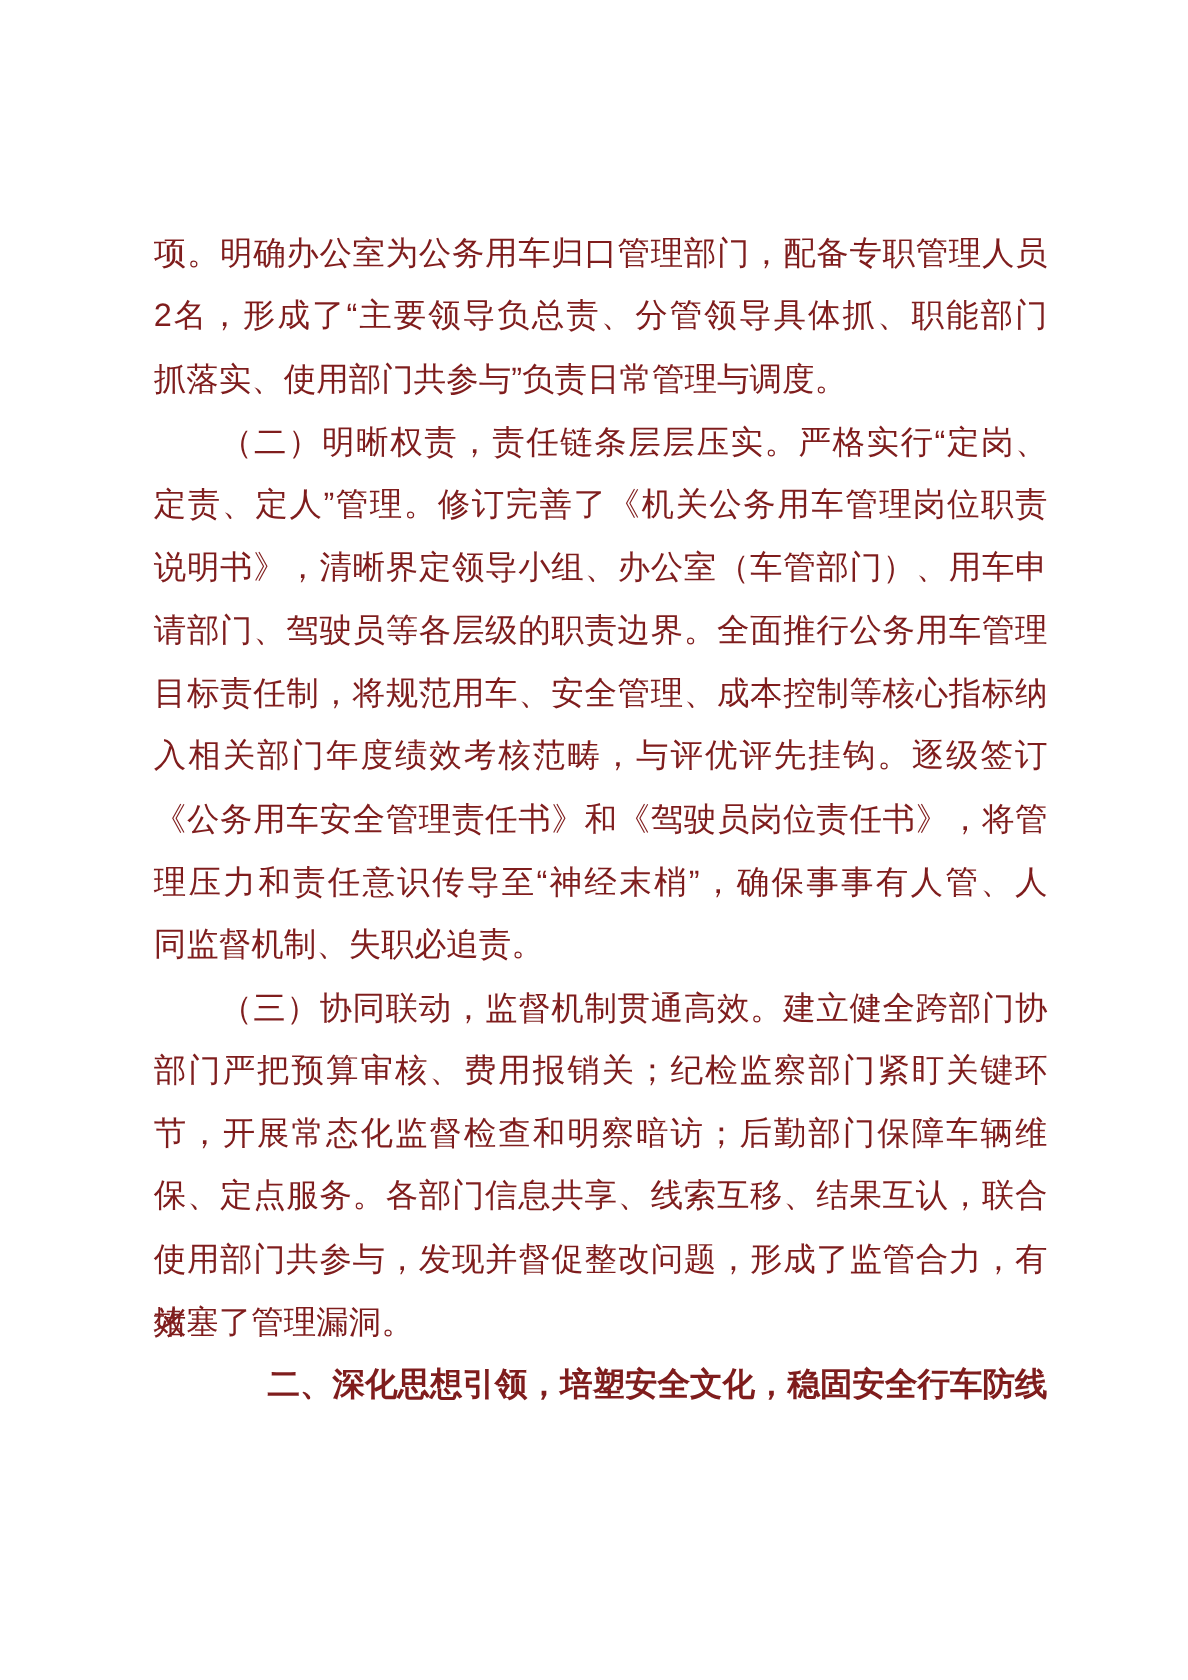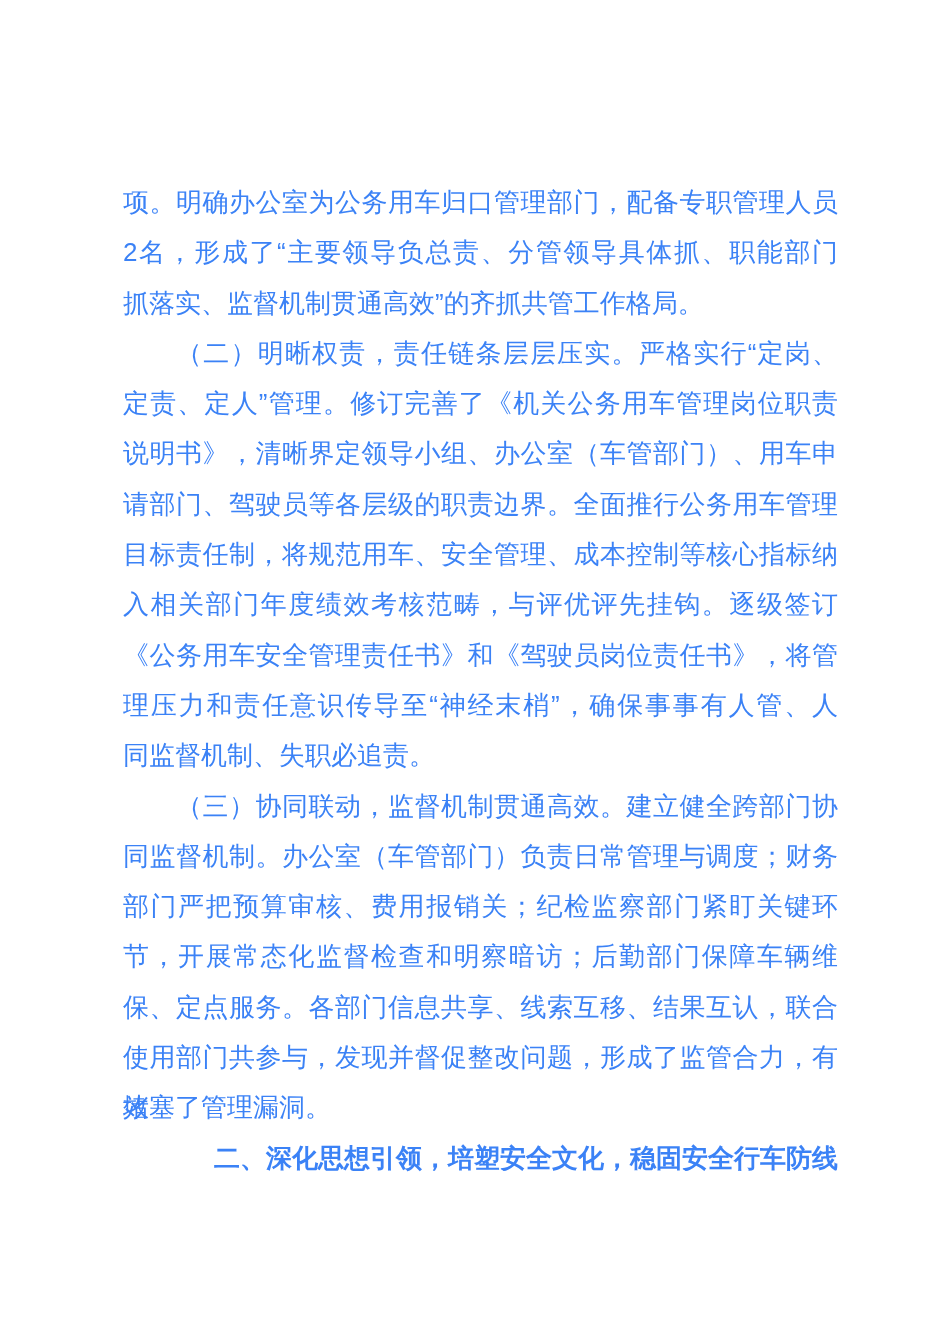--- a/index.html
+++ b/index.html
@@ -23,21 +23,21 @@
     position: absolute;
     left: 123px;
     top: 177px;
     width: 715px;
     color: #000000;
   }
   .line {
     font-size: 26px;
     height: 50.3px;
     line-height: 50.3px;
-    color: #3b82f6;
+    color: #7f1d1d;
   }
   
   .line.fill {
     text-align: justify;
     text-align-last: justify;
     text-justify: inter-character;
   }
   
   .line.para-end {
     text-align: left;
@@ -53,36 +53,35 @@
   }
 </style>
 </head>
 <body>
 
 <div class="page">
   <div class="textblock" id="textblock">
       <div class="paragraph">
         <div class="line fill">项。明确办公室为公务用车归口管理部门，配备专职管理人员</div>
         <div class="line fill">2名，形成了“主要领导负总责、分管领导具体抓、职能部门</div>
-        <div class="line para-end">抓落实、监督机制贯通高效”的齐抓共管工作格局。</div>
+        <div class="line para-end">抓落实、使用部门共参与”负责日常管理与调度。</div>
       </div>
       <div class="paragraph">
         <div class="line fill indent">（二）明晰权责，责任链条层层压实。严格实行“定岗、</div>
         <div class="line fill">定责、定人”管理。修订完善了《机关公务用车管理岗位职责</div>
         <div class="line fill">说明书》，清晰界定领导小组、办公室（车管部门）、用车申</div>
         <div class="line fill">请部门、驾驶员等各层级的职责边界。全面推行公务用车管理</div>
         <div class="line fill">目标责任制，将规范用车、安全管理、成本控制等核心指标纳</div>
         <div class="line fill">入相关部门年度绩效考核范畴，与评优评先挂钩。逐级签订</div>
         <div class="line fill">《公务用车安全管理责任书》和《驾驶员岗位责任书》，将管</div>
         <div class="line fill">理压力和责任意识传导至“神经末梢”，确保事事有人管、人</div>
         <div class="line para-end">同监督机制、失职必追责。</div>
       </div>
       <div class="paragraph">
         <div class="line fill indent">（三）协同联动，监督机制贯通高效。建立健全跨部门协</div>
-        <div class="line fill">同监督机制。办公室（车管部门）负责日常管理与调度；财务</div>
         <div class="line fill">部门严把预算审核、费用报销关；纪检监察部门紧盯关键环</div>
         <div class="line fill">节，开展常态化监督检查和明察暗访；后勤部门保障车辆维</div>
         <div class="line fill">保、定点服务。各部门信息共享、线索互移、结果互认，联合</div>
         <div class="line fill">使用部门共参与，发现并督促整改问题，形成了监管合力，有效</div>
         <div class="line para-end">堵塞了管理漏洞。</div>
       </div>
       <div class="paragraph bold">
         <div class="line para-end indent">二、深化思想引领，培塑安全文化，稳固安全行车防线</div>
       </div>
     </div>

